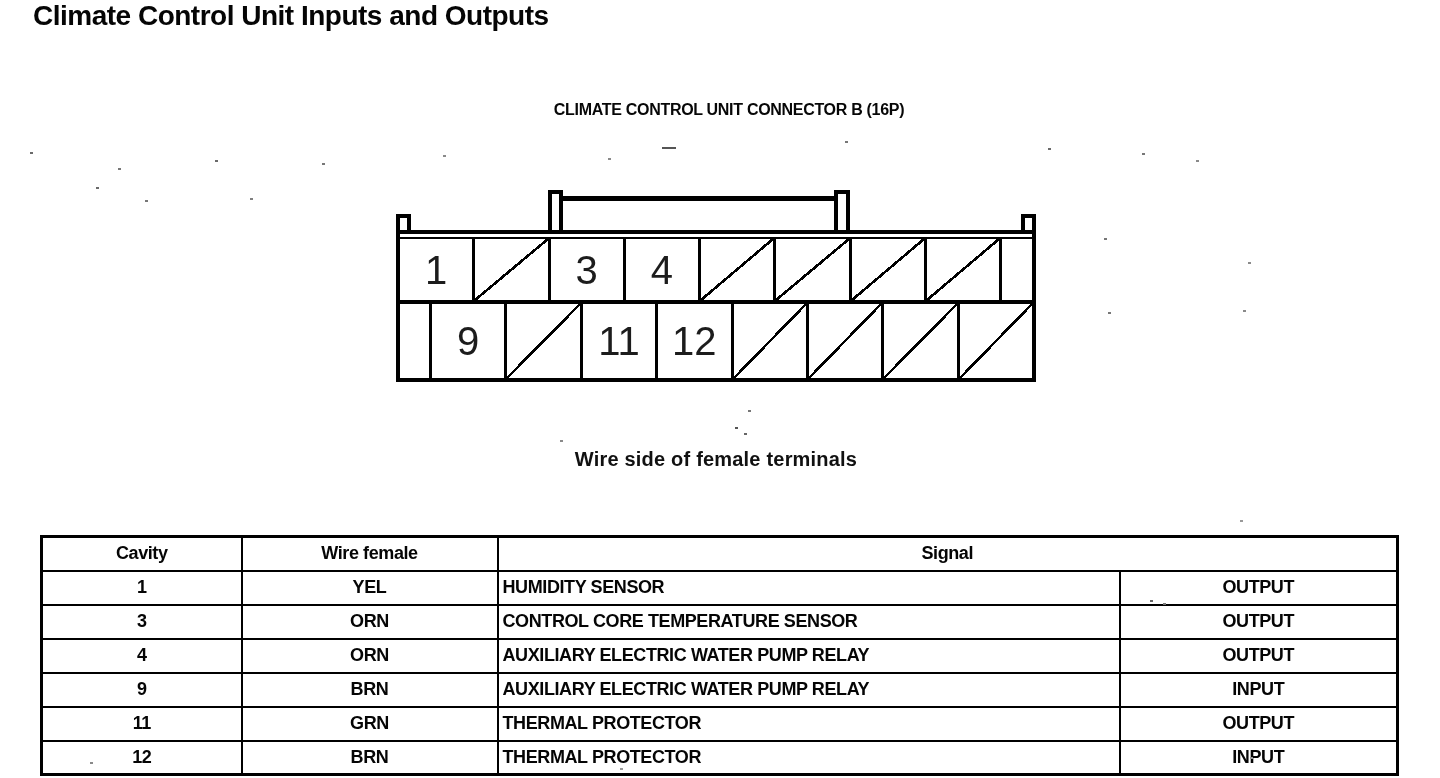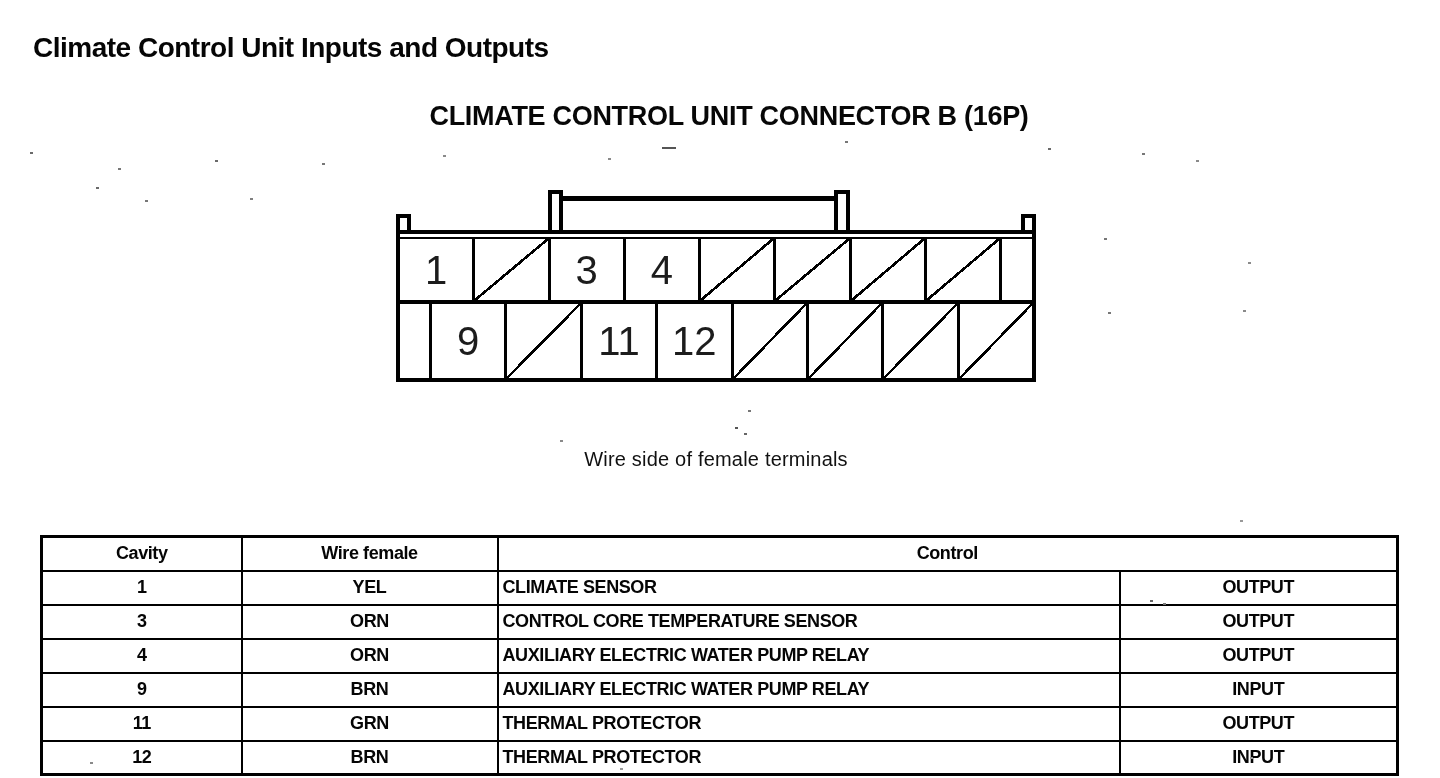--- a/index.html
+++ b/index.html
@@ -2,30 +2,30 @@
 <html><head>
 <meta charset="utf-8">
 <style>
   html,body{margin:0;padding:0;background:#fff;}
   .page{
     position:relative; width:1440px; height:778px; background:#fff;
     font-family:"Liberation Sans", sans-serif; color:#000; overflow:hidden;
   }
   
   .doc-title{
-    position:absolute; left:33px; top:32px;
+    position:absolute; left:33px; top:0;
     font-size:28px; font-weight:bold; letter-spacing:-0.5px; color:#050505;
   }
   .conn-heading{
     position:absolute; left:396px; top:101px; width:666px; text-align:center;
-    font-size:27px; font-weight:bold; letter-spacing:-0.3px; color:#070707;
+    font-size:16px; font-weight:bold; letter-spacing:-0.3px; color:#070707;
   }
   .conn-caption{
     position:absolute; left:396px; top:448px; width:640px; text-align:center;
-    font-size:20px; font-weight:400; letter-spacing:0.2px; color:#111;
+    font-size:20px; font-weight:700; letter-spacing:0.2px; color:#111;
   }
   
   .connector{position:absolute; left:396px; top:188px; width:640px; height:194px;}
   .conn-body{
     position:absolute; left:0; top:42px; width:640px; height:152px;
     border:4px solid #000; box-sizing:border-box; background:#fff;
     display:flex; flex-direction:column;
   }
   .conn-row{display:flex; box-sizing:border-box;}
   .conn-row.top{margin-top:3px; border-top:2px solid #000; border-bottom:4px solid #000; height:67px;}
@@ -146,26 +146,26 @@
     <colgroup>
         <col style="width:200px">
         <col style="width:256px">
         <col style="width:622px">
         <col style="width:278px">
       </colgroup>
     <tbody>
         <tr>
       <th>Cavity</th>
       <th>Wire female</th>
-      <th colspan="2">Control</th>
+      <th colspan="2">Signal</th>
     </tr>
     <tr>
       <td class="cell-center">1</td>
       <td class="cell-center">YEL</td>
-      <td class="cell-signal">CLIMATE SENSOR</td>
+      <td class="cell-signal">HUMIDITY SENSOR</td>
       <td class="cell-center">OUTPUT</td>
     </tr>
     <tr>
       <td class="cell-center">3</td>
       <td class="cell-center">ORN</td>
       <td class="cell-signal">CONTROL CORE TEMPERATURE SENSOR</td>
       <td class="cell-center">OUTPUT</td>
     </tr>
     <tr>
       <td class="cell-center">4</td>

